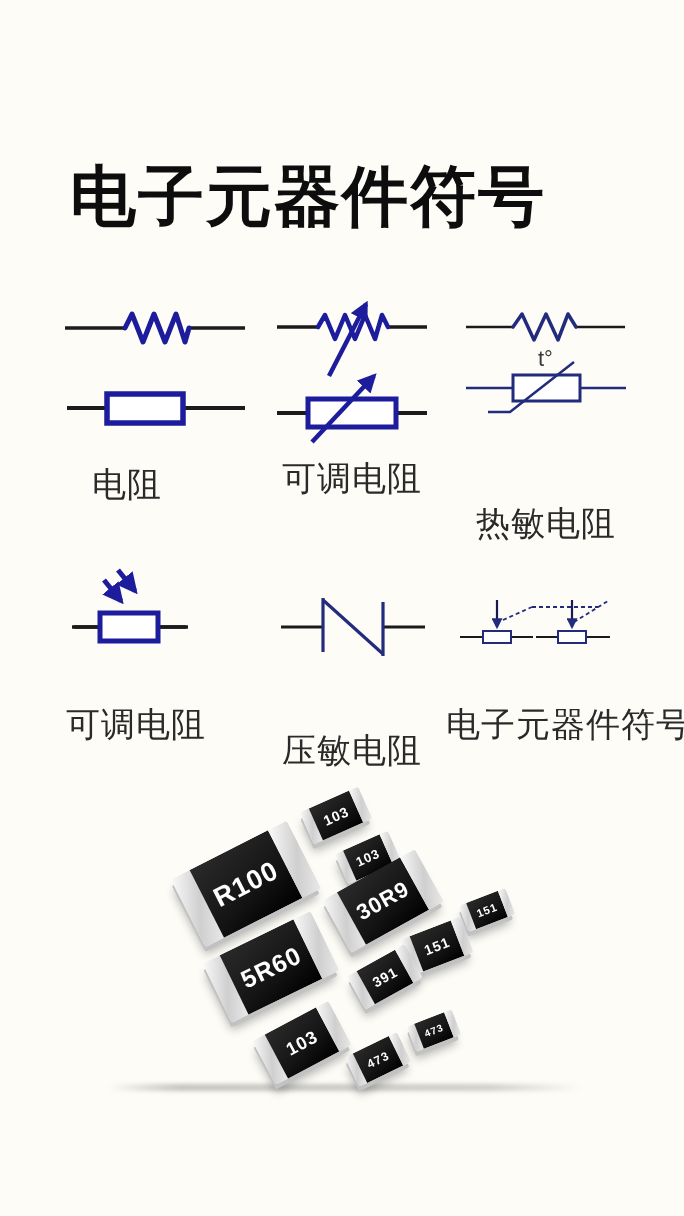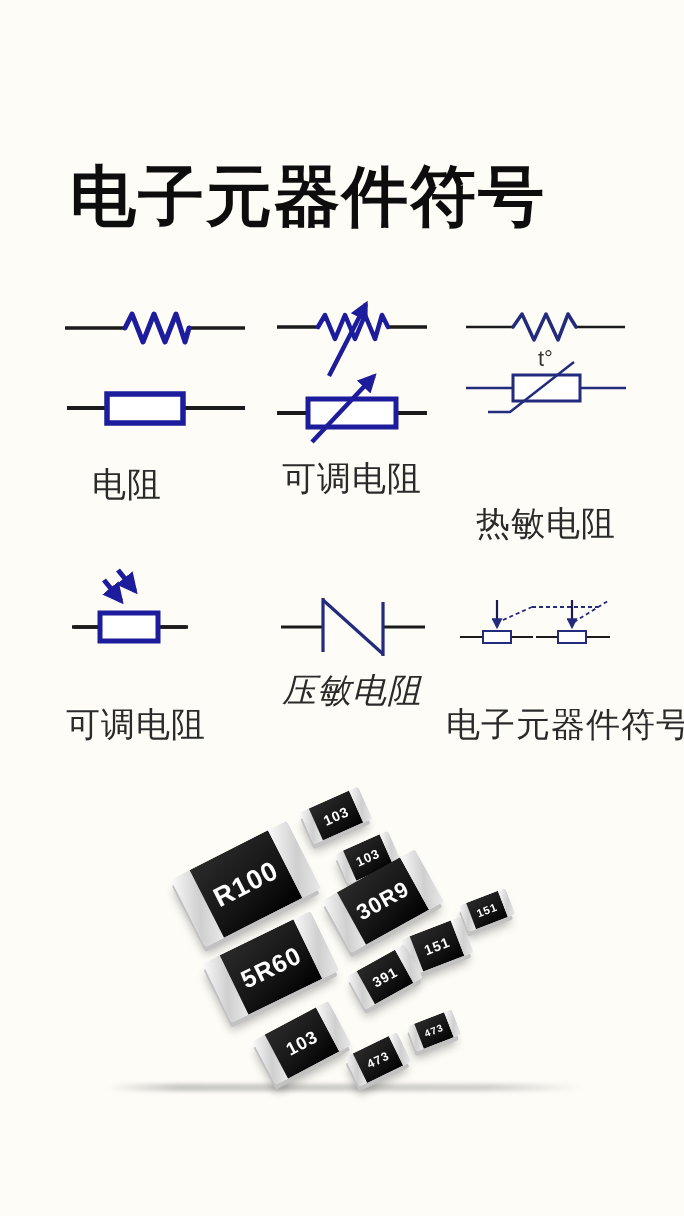--- a/index.html
+++ b/index.html
@@ -114,21 +114,21 @@
     <rect x="35" y="45" width="28" height="12" fill="#ffffff" stroke="#232b7c" stroke-width="2"></rect>
     <rect x="110" y="45" width="28" height="12" fill="#ffffff" stroke="#232b7c" stroke-width="2"></rect>
     <line x1="49" y1="14" x2="49" y2="41" stroke="#1a1a4e" stroke-width="2.2" marker-end="url(#ah-navy)"></line>
     <line x1="124" y1="14" x2="124" y2="41" stroke="#1a1a4e" stroke-width="2.2" marker-end="url(#ah-navy)"></line>
     <path d="M55,34 L84,21 M84,21 H150" stroke="#232b7c" stroke-width="1.8" fill="none" stroke-dasharray="4 3"></path>
     <path d="M126,36 L160,15" stroke="#232b7c" stroke-width="1.8" fill="none" stroke-dasharray="4 3"></path>
   </svg>
 </div>
 
 <div class="sym-label" style="left:36px;top:702px;width:200px;">可调电阻</div>
-<div class="sym-label" style="left:252px;top:668px;width:200px;font-style:italic;">压敏电阻</div>
+<div class="sym-label" style="left:252px;top:728px;width:200px;">压敏电阻</div>
 <div class="sym-label" style="left:446px;top:702px;width:220px;">电子元器件符号</div>
 
 <div>
   <div class="ground-shadow"></div>
 
   <div class="chip" style="left:304px;top:798px;width:64px;height:35px;font-size:14px;transform:rotate(-24deg);">
     <span class="cap"></span>
     <span class="chip-body">103</span>
     <span class="cap"></span>
   </div>

